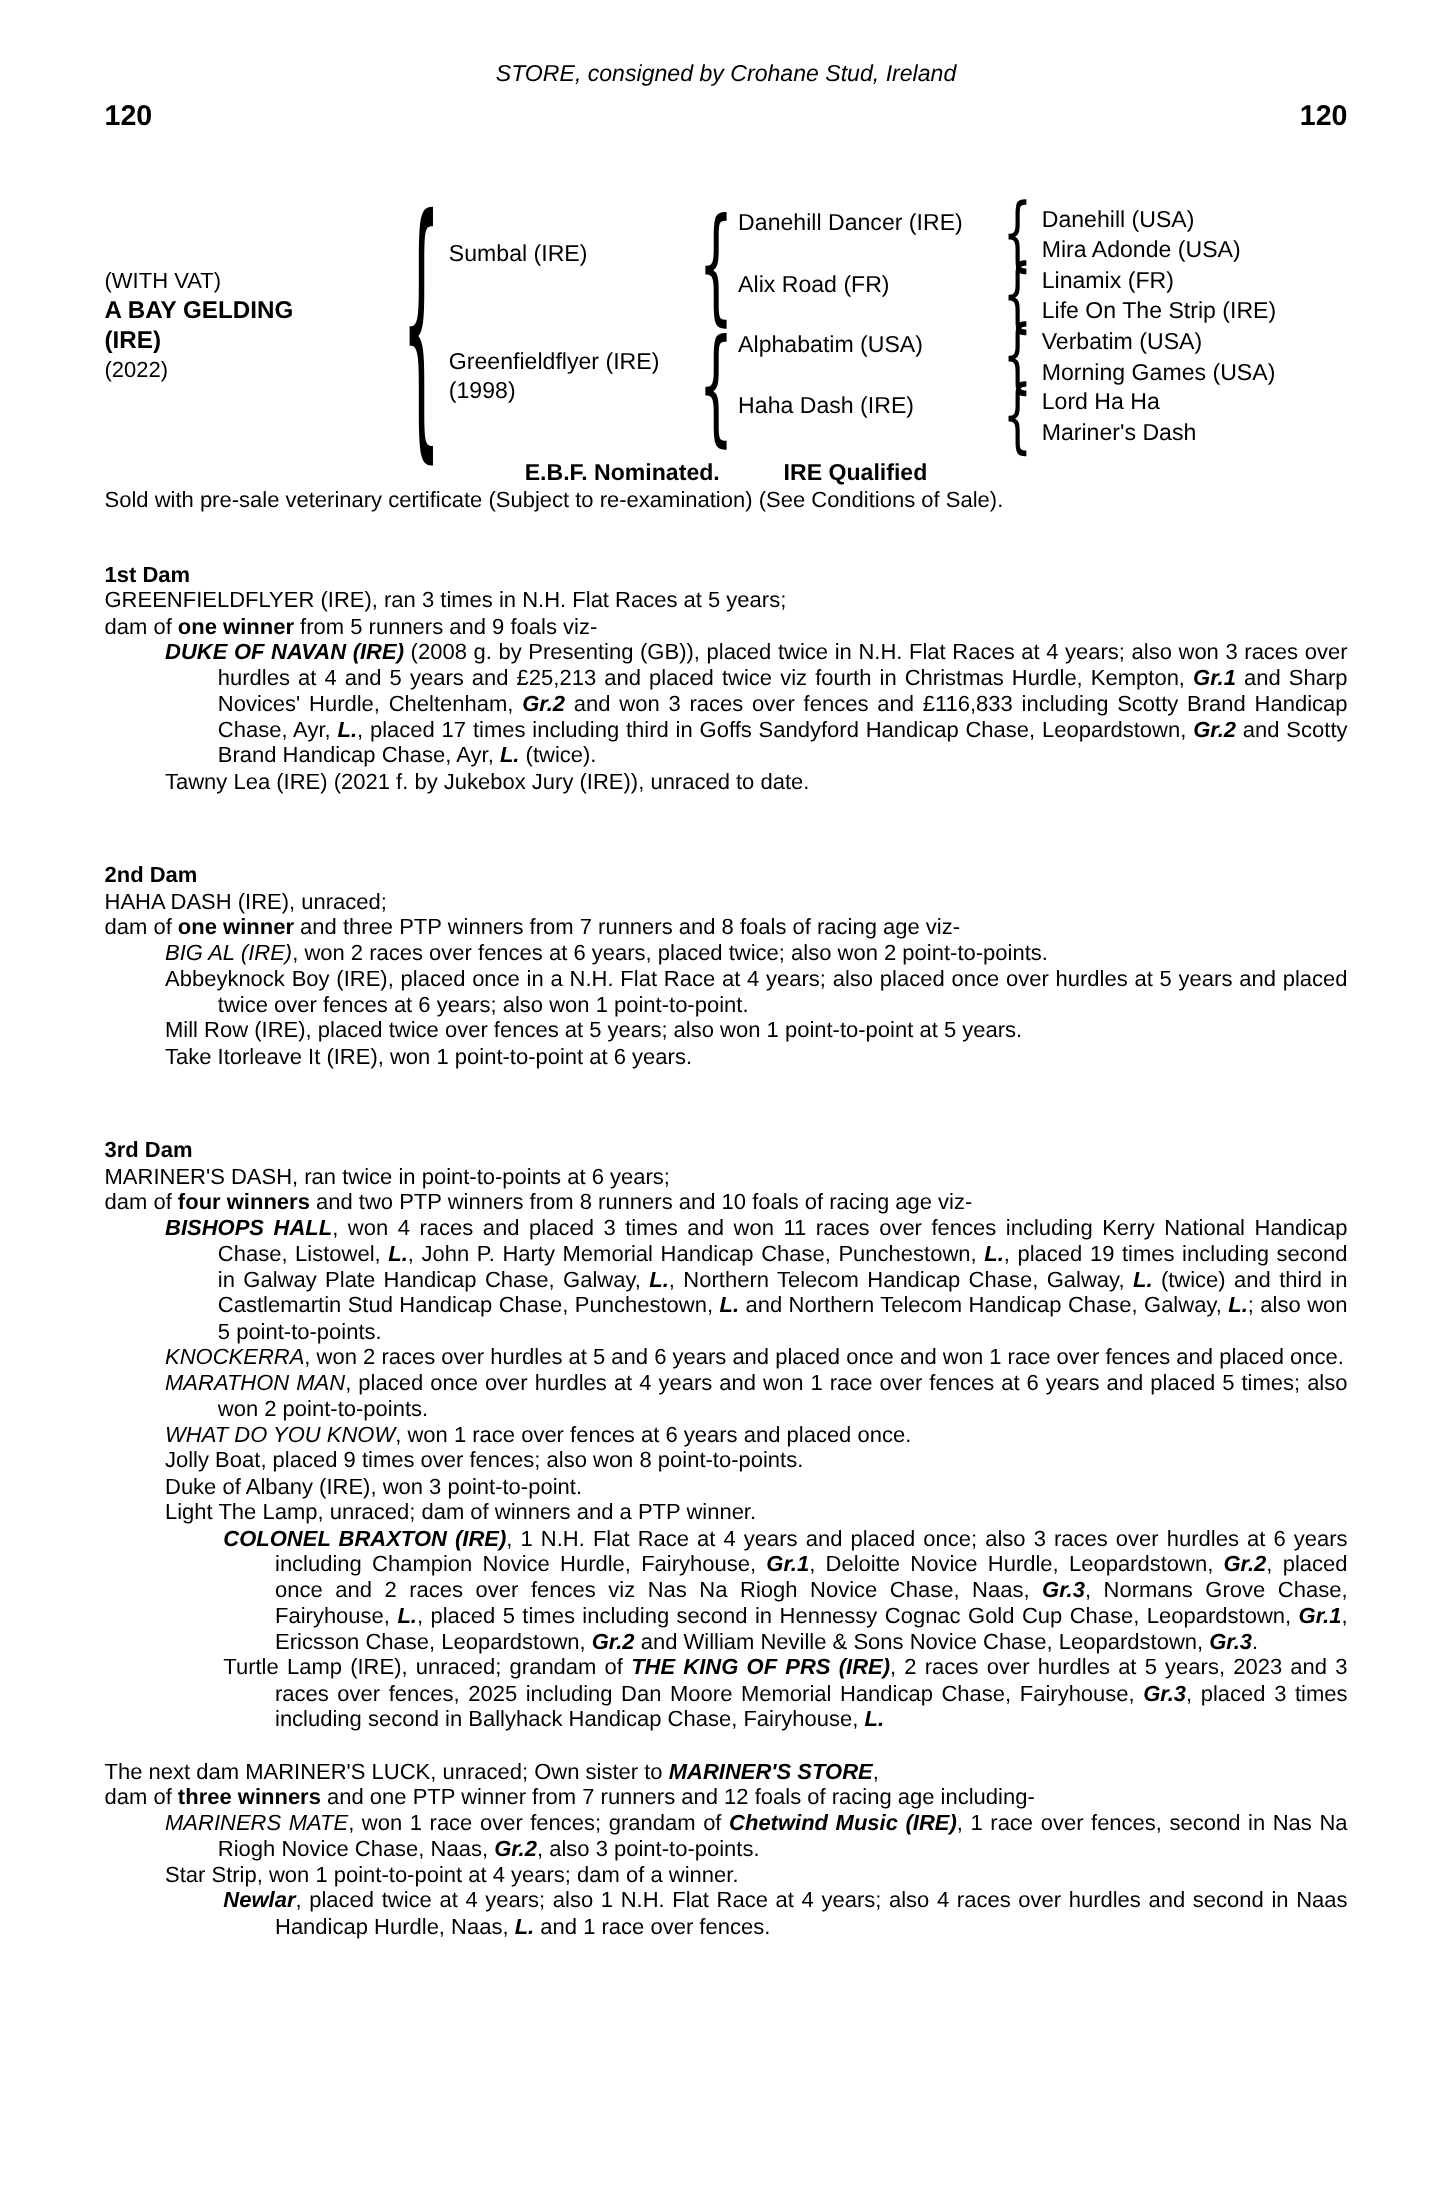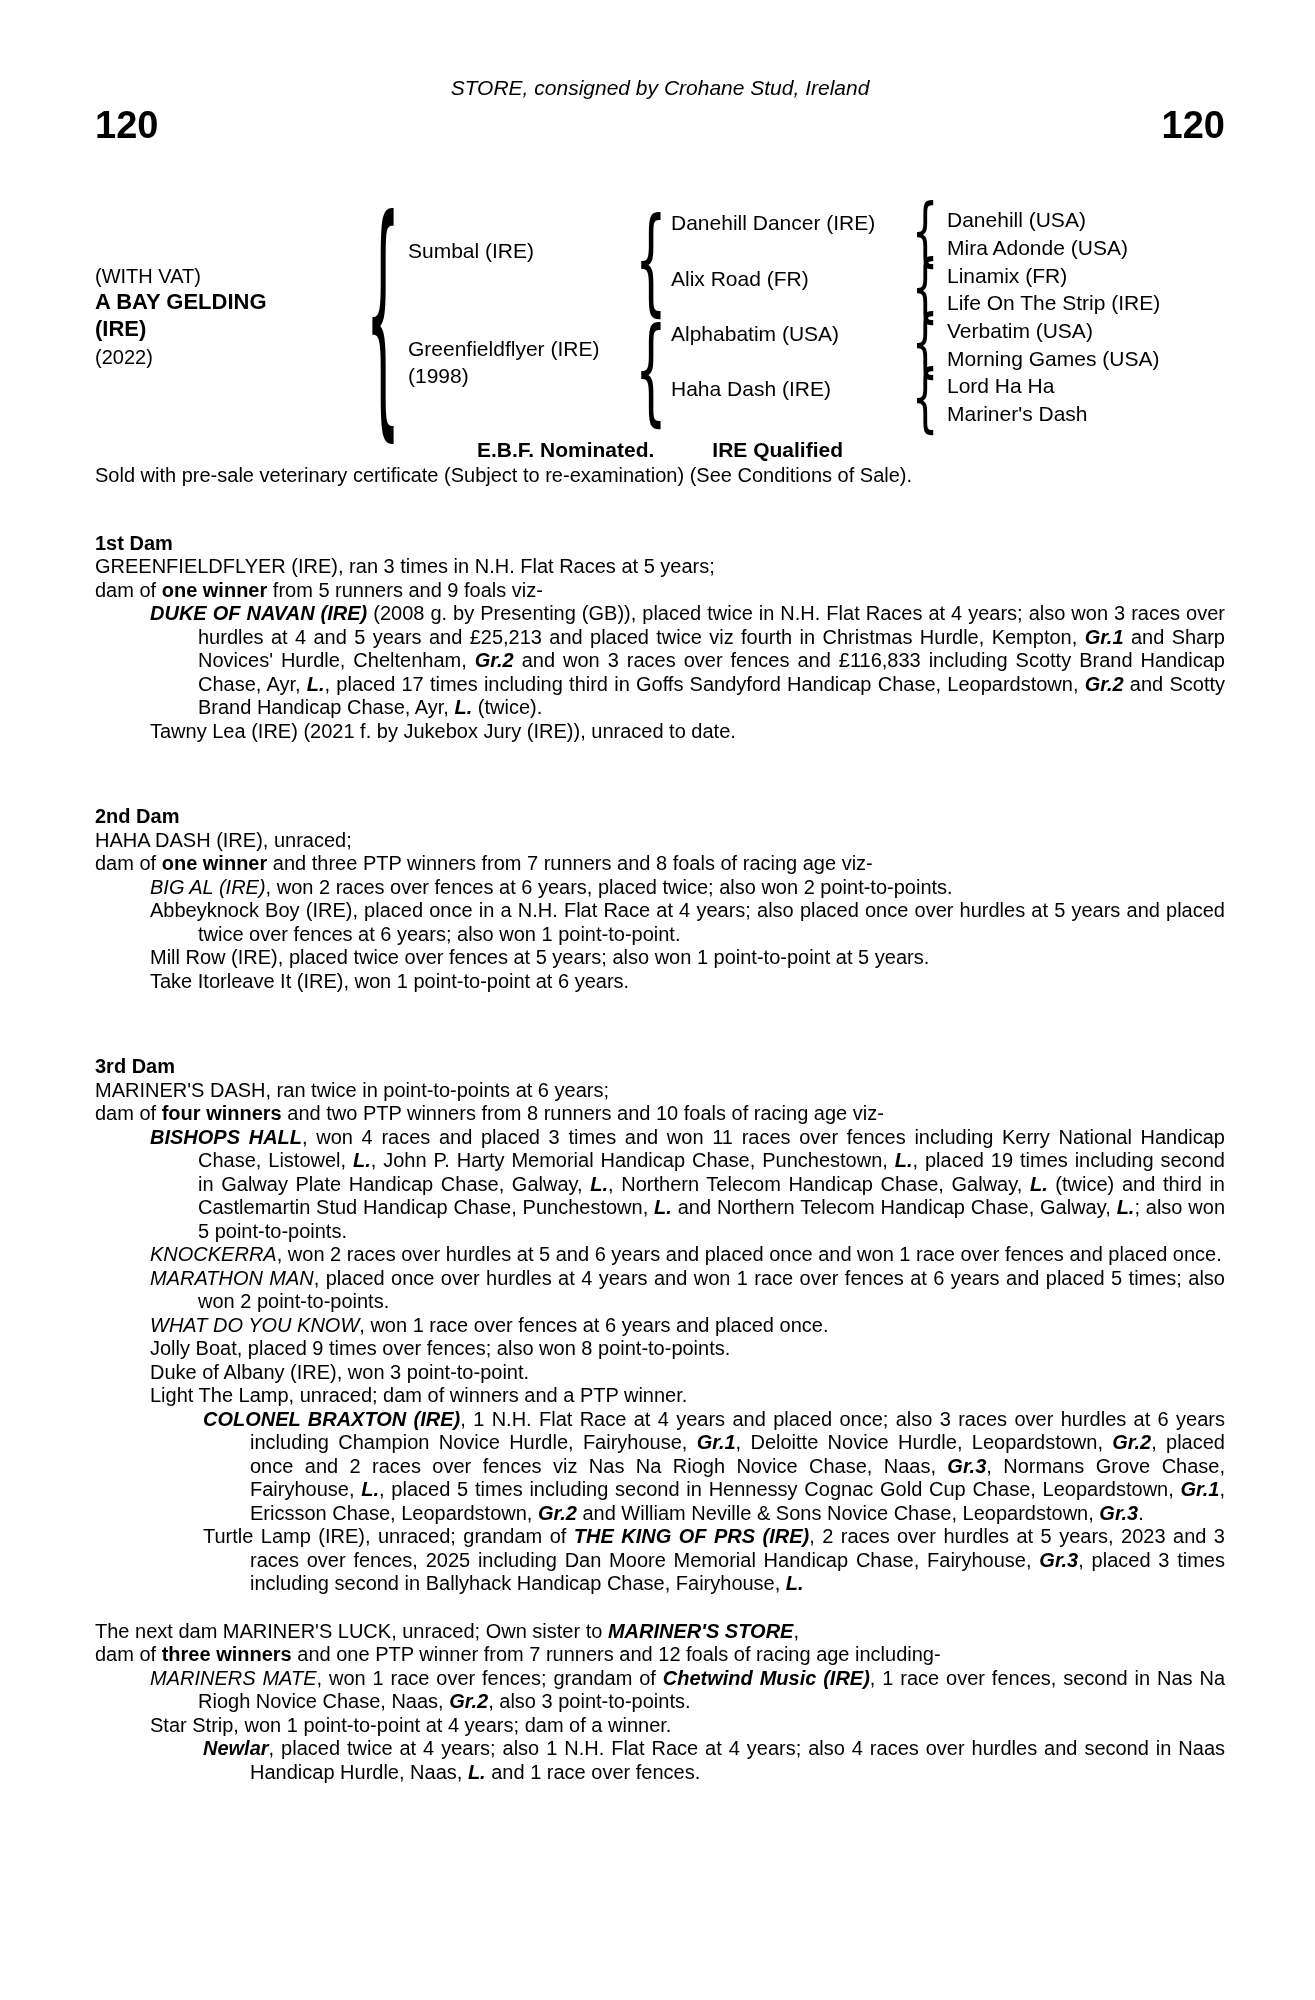--- a/index.html
+++ b/index.html
@@ -1,24 +1,24 @@
 <!DOCTYPE html>
 <html><head>
 <meta charset="utf-8">
 <style>
   html,body{margin:0;padding:0;}
   body{
     width:1315px;height:2000px;background:#ffffff;color:#000;
     font-family:"Liberation Sans","DejaVu Sans",sans-serif;
     -webkit-font-smoothing:antialiased;
   }
-  .page{padding:76px 90px 0 95px;box-sizing:border-box;width:1315px;}
+  .page{padding:56px 90px 0 95px;box-sizing:border-box;width:1315px;}
   .consignor{text-align:center;font-style:italic;font-size:21px;line-height:24px;}
   .lot-row{display:flex;justify-content:space-between;align-items:center;
-           font-weight:bold;font-size:38px;line-height:38px;margin-top:6px;}
+           font-weight:bold;font-size:26px;line-height:38px;margin-top:6px;}
   
   .pedigree{position:relative;height:226px;margin-top:54px;font-size:21px;line-height:24px;}
   .pn{position:absolute;white-space:nowrap;}
   .animal-line{position:absolute;left:0;white-space:nowrap;font-size:20px;}
   .animal-bold{font-weight:bold;font-size:22px;}
   .brace{position:absolute;font-family:"DejaVu Sans",sans-serif;font-size:100px;line-height:100px;
          transform-origin:50% 50%;user-select:none;}
   
   .ebf-row{display:flex;justify-content:center;gap:58px;font-weight:bold;
            font-size:21px;line-height:24px;margin-top:14px;}

